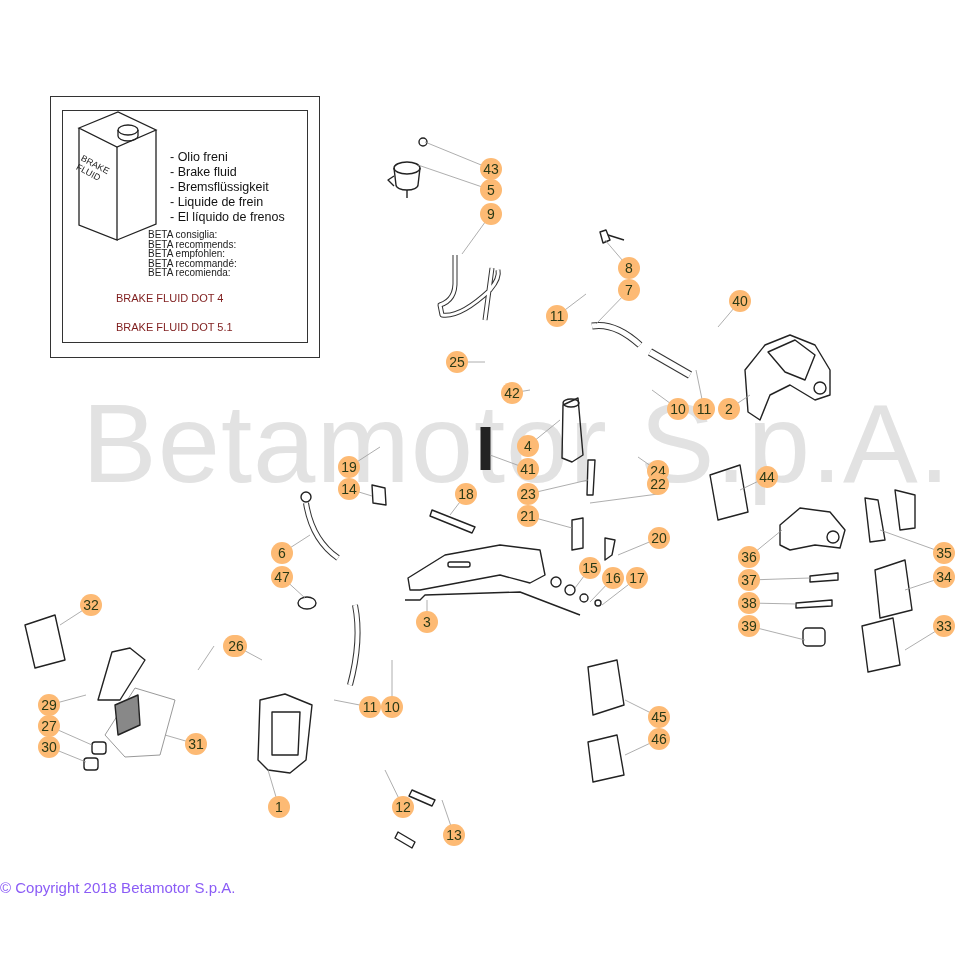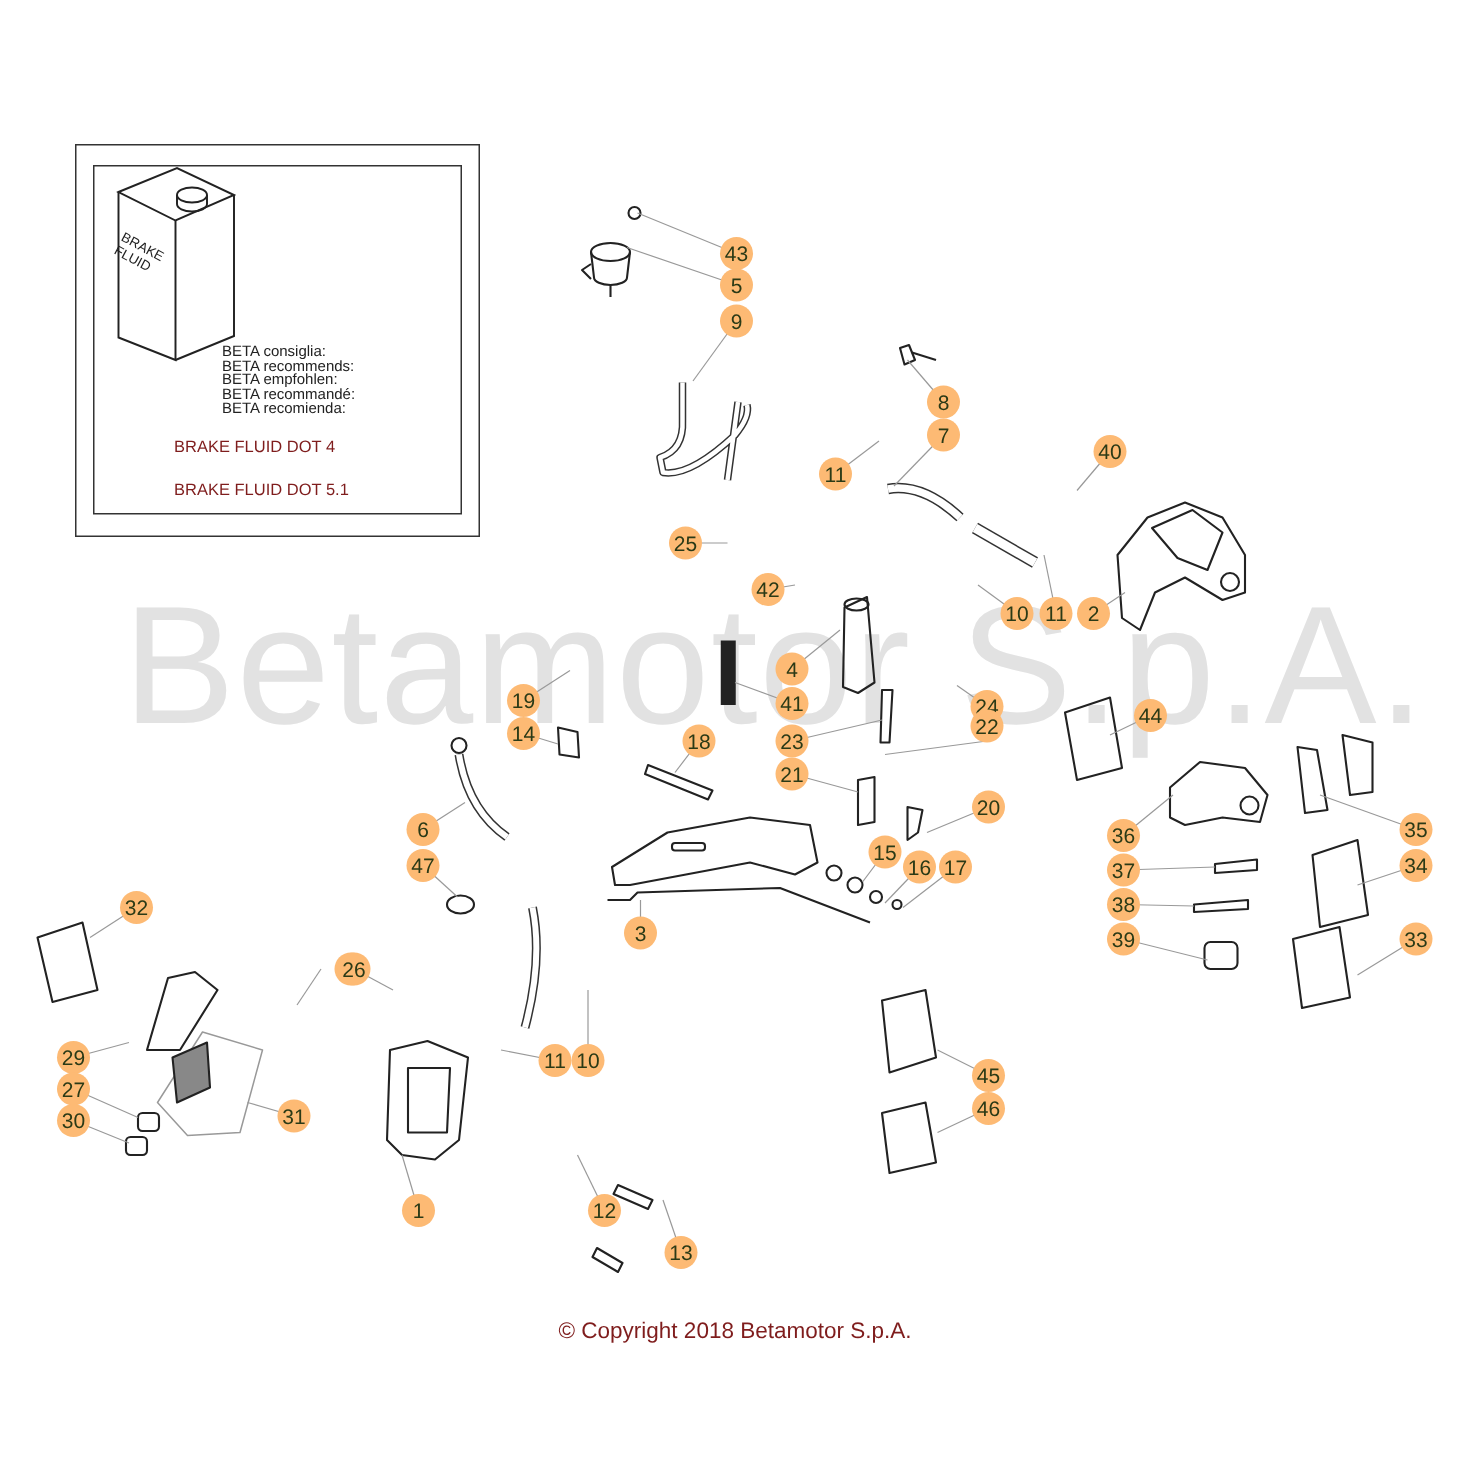--- a/index.html
+++ b/index.html
@@ -5,21 +5,21 @@
   html,body{margin:0;padding:0;background:#ffffff;}
   body{width:980px;height:980px;position:relative;overflow:hidden;font-family:"Liberation Sans",sans-serif;}
   #stage{position:absolute;left:0;top:0;width:980px;height:980px;}
   .watermark{position:absolute;left:82px;top:388px;font-size:112px;color:#e2e2e2;letter-spacing:1px;white-space:nowrap;font-family:"Liberation Sans",sans-serif;line-height:1;}
   .fluid-box{position:absolute;left:50px;top:96px;width:270px;height:262px;border:1.5px solid #333;box-sizing:border-box;}
   .fluid-inner{position:absolute;left:62px;top:110px;width:246px;height:233px;border:1.5px solid #333;box-sizing:border-box;}
   .fluid-names{position:absolute;left:170px;top:150px;font-size:12.5px;line-height:15px;color:#111;}
   .fluid-recommend{position:absolute;left:148px;top:230px;font-size:10px;line-height:9.5px;color:#222;}
   .dot-line{position:absolute;font-size:11px;color:#7f1d1d;}
   .can-label{position:absolute;left:84px;top:153px;font-size:9px;line-height:10px;color:#222;transform:rotate(28deg);transform-origin:left top;}
-  .copyright{position:absolute;left:0;width:980px;top:879px;text-align:center;font-size:15px;color:#7f1d1d;}
+  .copyright{position:absolute;left:0;width:980px;top:879px;text-align:left;font-size:15px;color:#8b5cf6;}
   .callout{position:absolute;width:22px;height:22px;border-radius:50%;background:#fdba74;color:#2b3a16;font-size:14px;line-height:22px;text-align:center;transform:translate(-50%,-50%);font-family:"Liberation Sans",sans-serif;}
   svg{position:absolute;left:0;top:0;}
 </style>
 </head>
 <body>
 
 <div id="stage">
   <div class="watermark">Betamotor S.p.A.</div>
 
   <div class="fluid-box"></div>
@@ -29,20 +29,27 @@
       <path d="M79,128 L118,112 L156,130 L117,147 Z"></path>
       <path d="M79,128 L79,225 L117,240 L117,147"></path>
       <path d="M117,240 L156,224 L156,130"></path>
       <ellipse cx="128" cy="130" rx="10" ry="5"></ellipse>
       <path d="M118,130 L118,136 A10,5 0 0 0 138,136 L138,130"></path>
     </g>
   </svg>
   <div class="can-label">
     <div>BRAKE</div>
     <div>FLUID</div>
+  </div>
+  <div class="fluid-names">
+    <div>- Olio freni</div>
+    <div>- Brake fluid</div>
+    <div>- Bremsflüssigkeit</div>
+    <div>- Liquide de frein</div>
+    <div>- El líquido de frenos</div>
   </div>
   <div class="fluid-recommend">
     <div>BETA consiglia:</div>
     <div>BETA recommends:</div>
     <div>BETA empfohlen:</div>
     <div>BETA recommandé:</div>
     <div>BETA recomienda:</div>
   </div>
   <div class="dot-line" style="left:116px;top:292px;">BRAKE FLUID DOT 4</div>
   <div class="dot-line" style="left:116px;top:321px;">BRAKE FLUID DOT 5.1</div>

